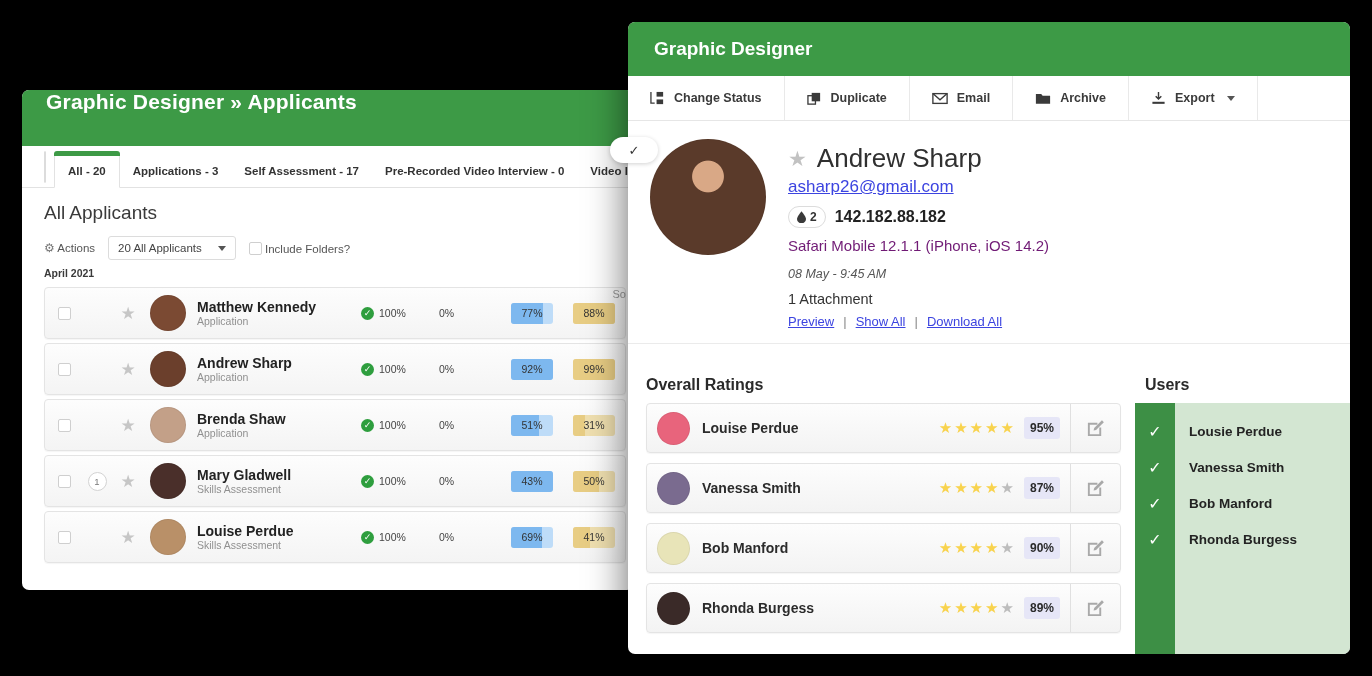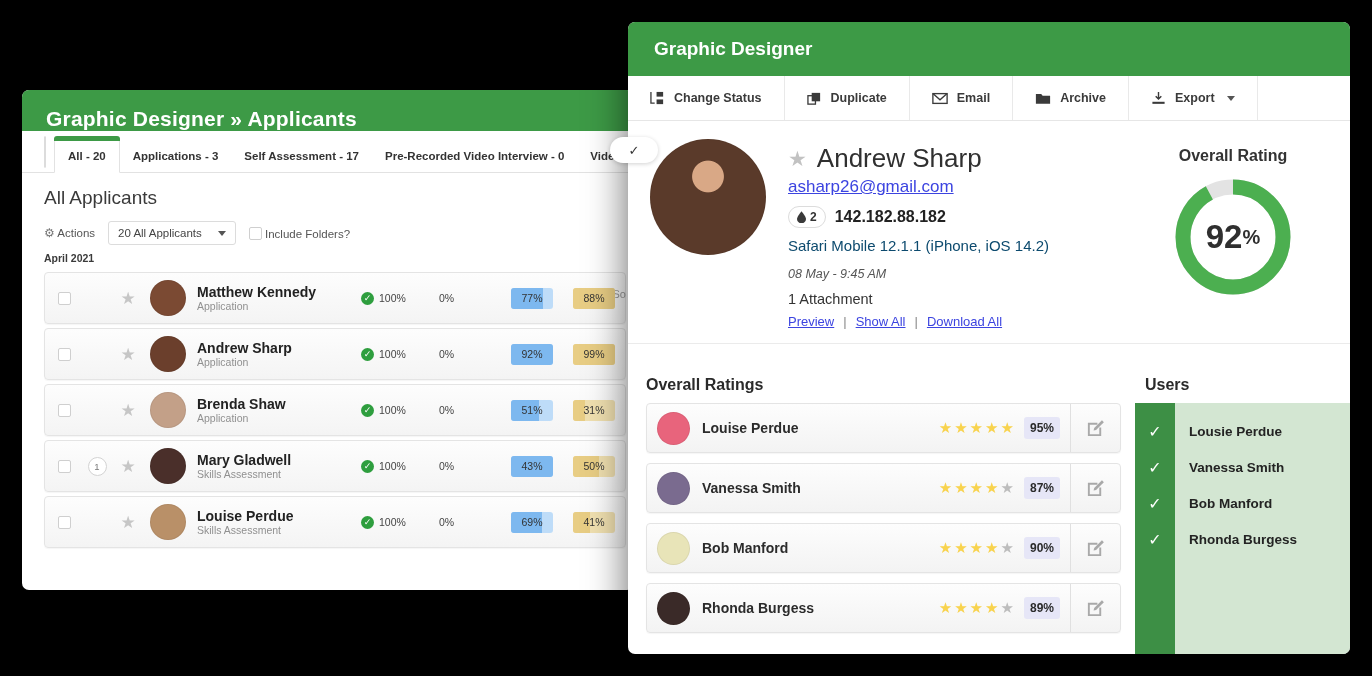--- a/index.html
+++ b/index.html
@@ -15,23 +15,23 @@
   .back-panel {
     position: absolute;
     left: 22px; top: 90px;
     width: 612px; height: 500px;
     background: #fff;
     border-radius: 7px;
     overflow: hidden;
     box-shadow: 0 10px 34px rgba(0,0,0,0.55);
   }
   .bp-header {
-    height: 41px;
+    height: 56px;
     background: #3d9a46;
-    display: flex; align-items: flex-end;
+    display: flex; align-items: flex-start;
     padding-left: 24px;
   }
   .bp-title {
     color: #fff; font-size: 21px; font-weight: bold;
     letter-spacing: .2px;
   }
   .bp-tabrow {
     height: 42px;
     display: flex; align-items: flex-end;
     padding: 0 10px 0 12px;
@@ -177,21 +177,21 @@
   .det-name { font-size: 26px; color:#303030; }
   .det-email { color:#3c44e0; font-size:17px; margin-top:3px; text-decoration:underline; display:inline-block;}
   .det-iprow { display:flex;align-items:center;gap:9px; margin-top:9px; }
   .drop-badge {
     border:1px solid #dcdcdc;border-radius:11px;
     height:22px; padding: 0 8px;
     display:flex;align-items:center;gap:4px;
     font-size:12px;font-weight:bold;color:#333;background:#fff;
   }
   .det-ip { font-size: 16px; font-weight:bold; color:#222; }
-  .det-ua { font-size:15px;color:#0c4a6e;margin-top:9px; }
+  .det-ua { font-size:15px;color:#701a75;margin-top:9px; }
   .det-time { font-size:12.5px;color:#555;font-style:italic;margin-top:13px; }
   .det-att { font-size:14.5px;color:#333;margin-top:10px; }
   .det-links { margin-top:7px; font-size:13px; display:flex; gap:9px; }
   .det-links a { color:#3c44e0; text-decoration:underline; cursor:pointer;}
   .det-links i { color:#888; font-style:normal; }
 
   .gauge-wrap {
     width: 190px; flex:0 0 190px;
     display:flex;flex-direction:column;align-items:center;
     padding-top: 8px;
@@ -500,33 +500,20 @@
           </div>
           <div class="det-ua">Safari Mobile 12.1.1 (iPhone, iOS 14.2)</div>
           <div class="det-time">08 May - 9:45 AM</div>
           <div class="det-att">1 Attachment</div>
           <div class="det-links">
             <a>Preview</a>
             <i>|</i>
             <a>Show All</a>
             <i>|</i>
             <a>Download All</a>
-          </div>
-        </div>
-        <div class="gauge-wrap">
-          <div class="gauge-lbl">Overall Rating</div>
-          <div class="gauge">
-            <svg width="124" height="124" viewBox="0 0 124 124">
-              <circle cx="62" cy="62" r="50" fill="none" stroke="#e3e3e3" stroke-width="15"></circle>
-              <circle id="gauge-arc" cx="62" cy="62" r="50" fill="none" stroke="#4caf50" stroke-width="15" stroke-linecap="butt" transform="rotate(-90 62 62)" stroke-dasharray="289.026524130261 314.1592653589793"></circle>
-            </svg>
-            <div class="pct">
-              <span>92</span>
-                <sup>%</sup>
-            </div>
           </div>
         </div>
       </div>
 
       <div class="fp-body">
         <div class="ratings-col">
           <div class="sec-title">Overall Ratings</div>
           <div id="rating-rows">
               <div class="rrow">
                 <div class="av" style="background-color:#e8647c"></div>

